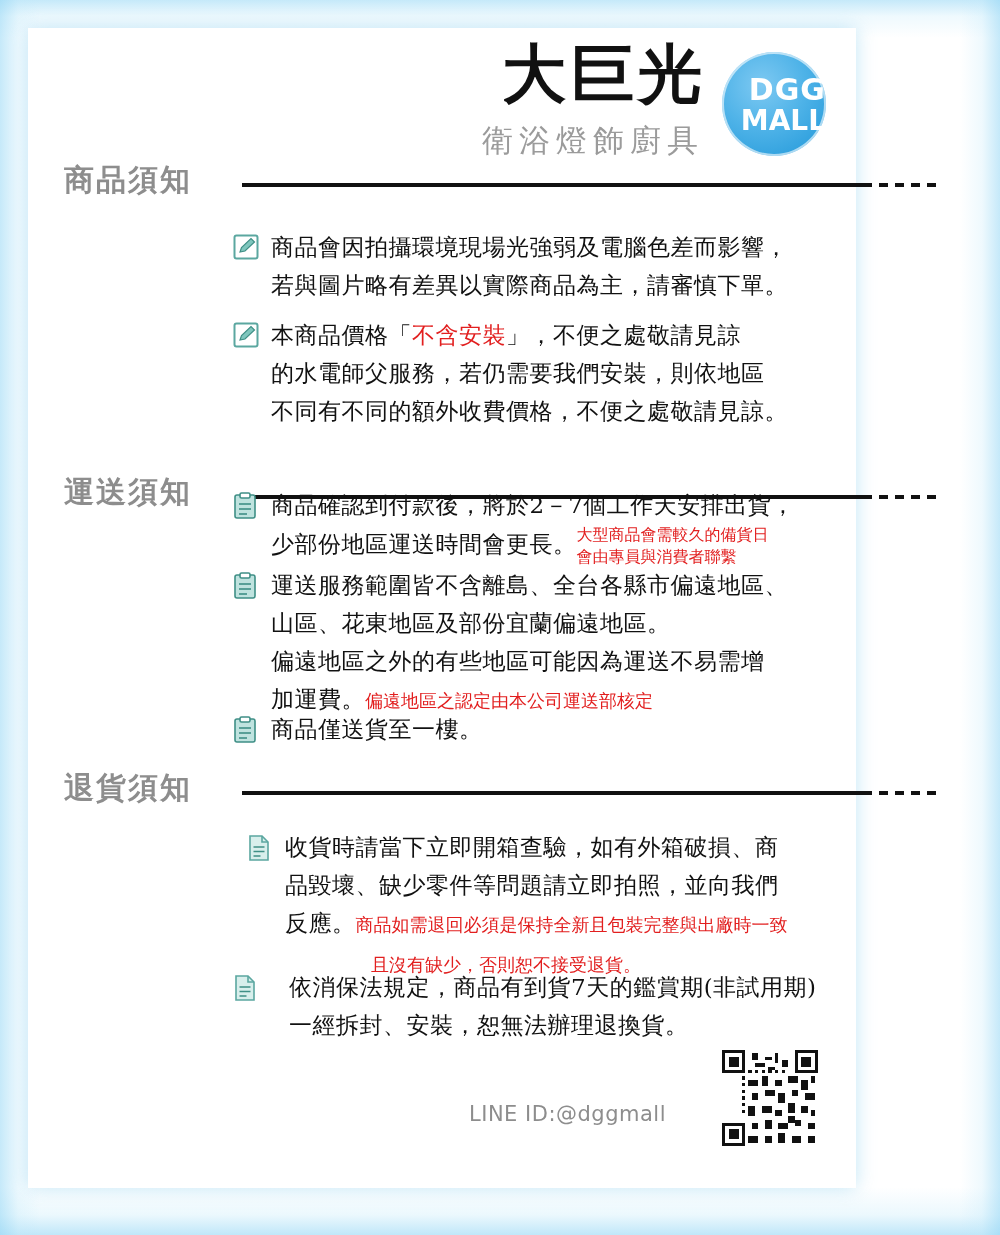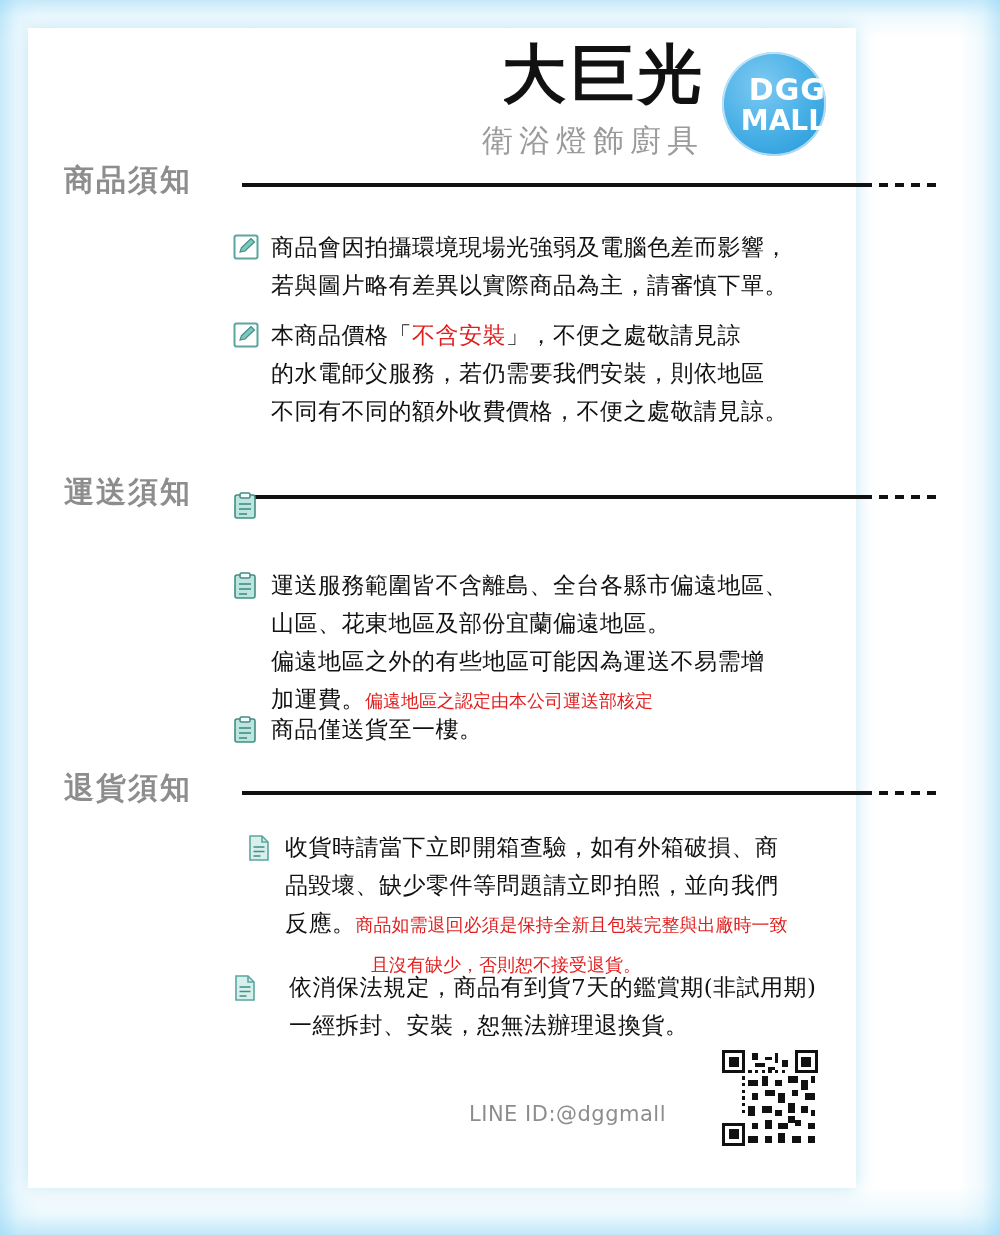--- a/index.html
+++ b/index.html
@@ -272,20 +272,24 @@
 
     <div class="item" style="left:205px; top:458px; width:720px;">
       <span class="item-icon">
         <svg width="24" height="28" viewBox="0 0 24 28">
           <rect x="2" y="3" width="20" height="23" rx="2" fill="#bfe3df" stroke="#3f8f86" stroke-width="1.6"></rect>
           <rect x="7" y="1" width="10" height="5" rx="1.5" fill="#ffffff" stroke="#3f8f86" stroke-width="1.6"></rect>
           <line x1="6" y1="12" x2="18" y2="12" stroke="#3f8f86" stroke-width="1.6"></line>
           <line x1="6" y1="17" x2="18" y2="17" stroke="#3f8f86" stroke-width="1.6"></line>
           <line x1="6" y1="22" x2="14" y2="22" stroke="#3f8f86" stroke-width="1.6"></line>
         </svg>
+      </span>
+      <span class="item-text">
+        <span>商品確認到付款後，將於2－7個工作天安排出貨，</span><br>
+        <span>少部份地區運送時間會更長。</span><span class="note-red" style="display:inline-block; vertical-align:middle; line-height:22px;"><span>大型商品會需較久的備貨日</span><br><span>會由專員與消費者聯繫</span></span>
       </span>
     </div>
 
     <div class="item" style="left:205px; top:538px; width:730px;">
       <span class="item-icon">
         <svg width="24" height="28" viewBox="0 0 24 28">
           <rect x="2" y="3" width="20" height="23" rx="2" fill="#bfe3df" stroke="#3f8f86" stroke-width="1.6"></rect>
           <rect x="7" y="1" width="10" height="5" rx="1.5" fill="#ffffff" stroke="#3f8f86" stroke-width="1.6"></rect>
           <line x1="6" y1="12" x2="18" y2="12" stroke="#3f8f86" stroke-width="1.6"></line>
           <line x1="6" y1="17" x2="18" y2="17" stroke="#3f8f86" stroke-width="1.6"></line>

